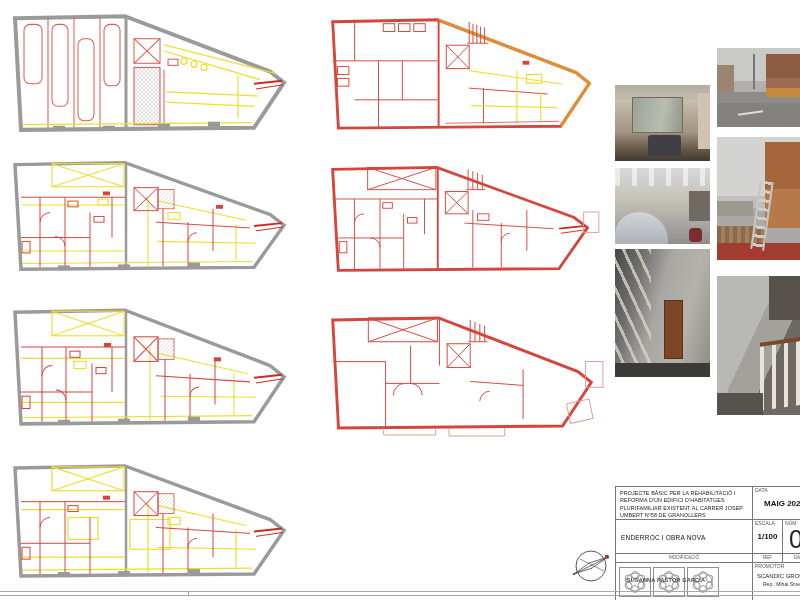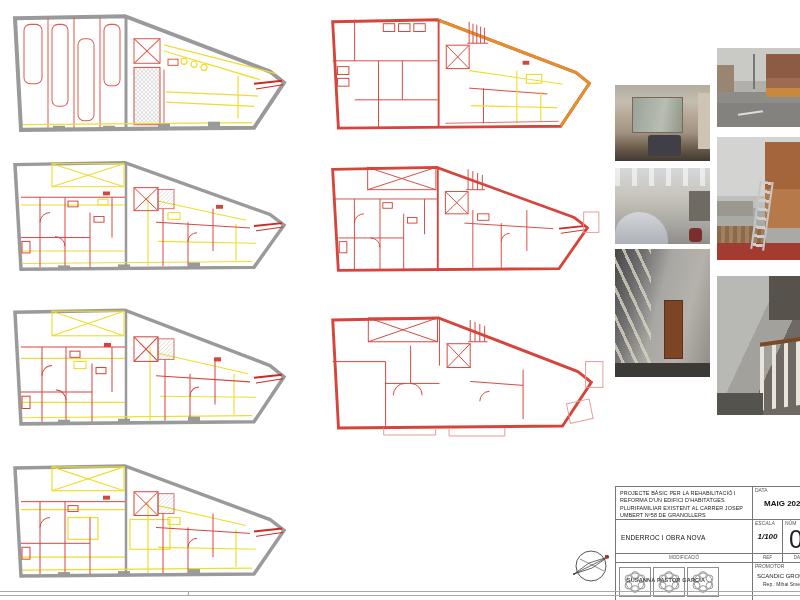--- a/index.html
+++ b/index.html
@@ -12,21 +12,21 @@
   .tb{position:absolute;left:615px;top:486px;width:200px;height:114px;
       border-left:1px solid #777;border-top:1px solid #777;font-family:"Liberation Sans",sans-serif;}
   .tb-row{position:relative;width:100%;border-bottom:1px solid #777;box-sizing:border-box;display:flex;}
   .tb-cell{position:relative;height:100%;border-right:1px solid #777;box-sizing:border-box;overflow:hidden;}
   .tb-cell.last{border-right:none;overflow:visible;}
   .r1{height:33px;}
   .r2{height:34px;}
   .r3{height:9px;}
   .r4{height:38px;border-bottom:none;}
   .c-wide{width:137px;}
-  .c-scale{width:30px;font-style:italic;}
+  .c-scale{width:30px;}
   .c-num{width:33px;}
   .c-right{width:63px;}
   .desc-text{font-size:5.4px;line-height:1.35;padding:3px 4px;color:#222;letter-spacing:.1px;}
   .lbl{font-size:5px;color:#555;padding:1px 0 0 2px;line-height:1;}
   .val-bold{font-size:8px;font-weight:bold;color:#111;text-align:center;margin-top:6px;}
   .drawing-title{font-size:6.5px;color:#111;padding:14px 0 0 5px;letter-spacing:.2px;}
   .bignum{font-size:25px;color:#222;line-height:1;margin:1px 0 0 6px;}
   .tiny{font-size:4.5px;color:#555;line-height:1;display:block;text-align:center;margin-top:2px;}
   .stamps{position:absolute;left:3px;top:4px;display:flex;gap:2px;}
   .stampbox{width:30px;height:28px;border:1px solid #8f8f8f;background:#fdfdfd;}

